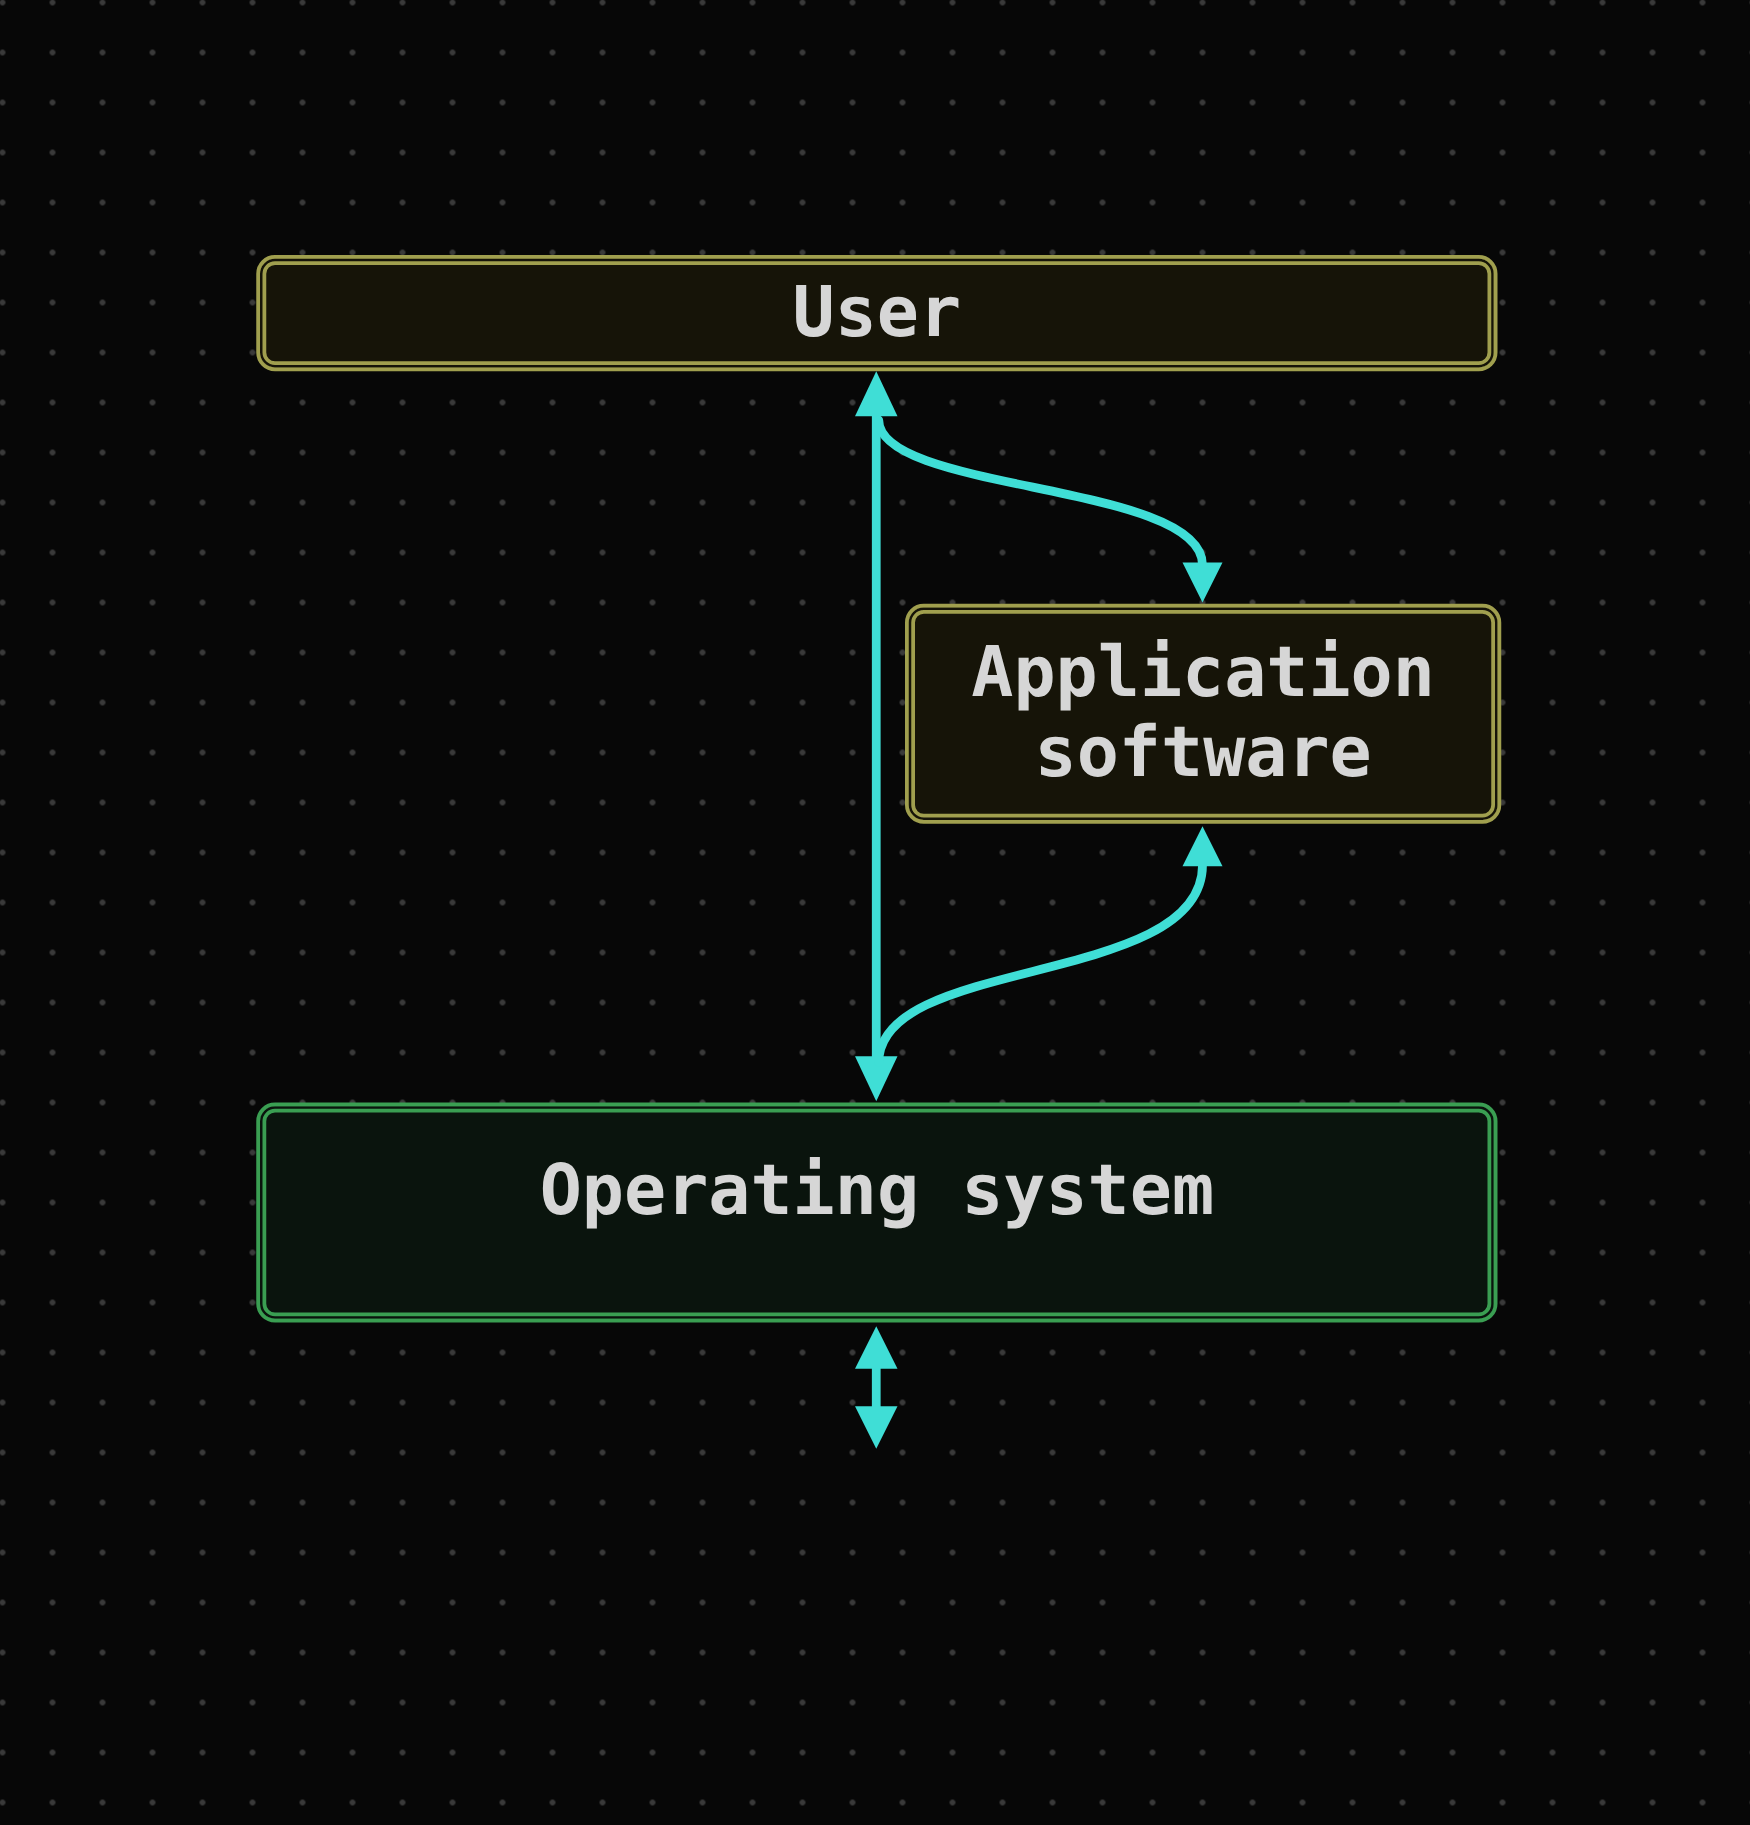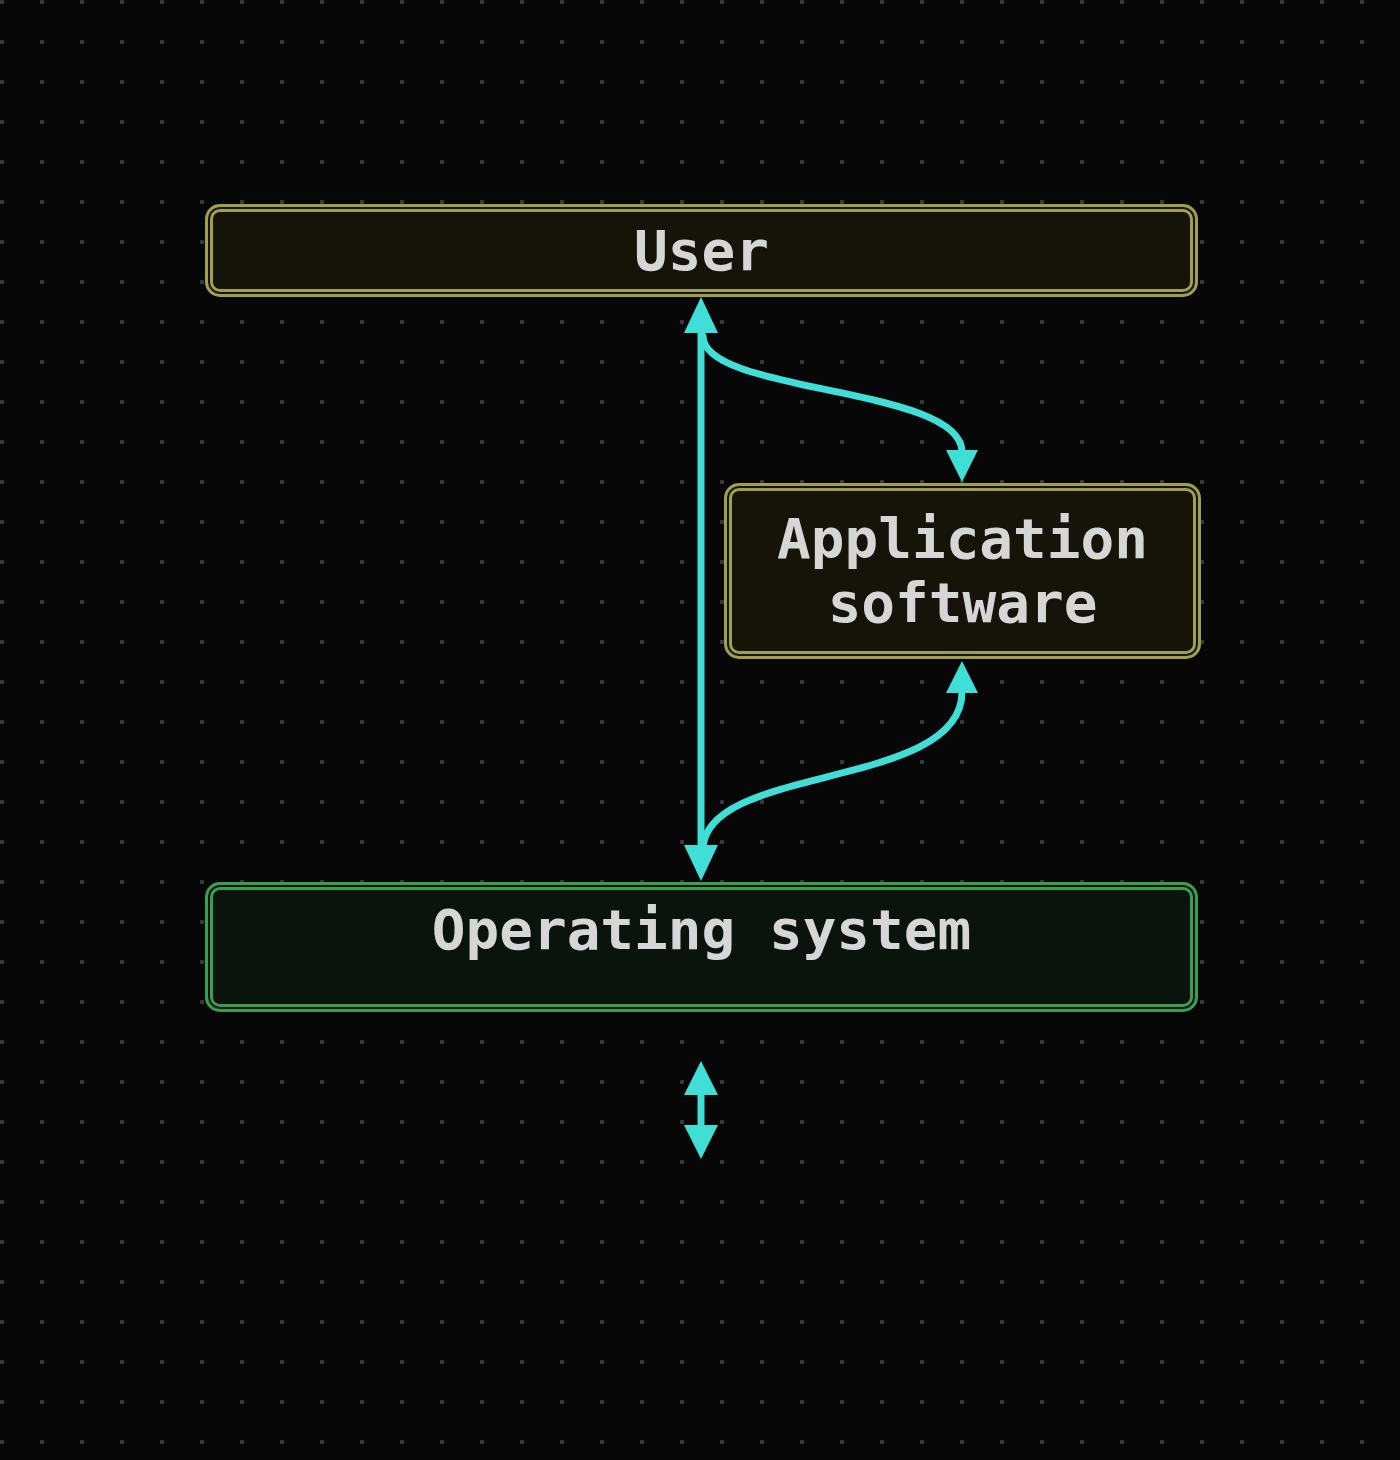--- a/index.html
+++ b/index.html
@@ -48,21 +48,21 @@
     border: 3px solid var(--olive-border);
     box-shadow: inset 0 0 0 2px var(--olive-bg), inset 0 0 0 5px var(--olive-border);
   }
   .node.green {
     background: var(--green-bg);
     border: 3px solid var(--green-border);
     box-shadow: inset 0 0 0 2px var(--green-bg), inset 0 0 0 5px var(--green-border);
   }
   .node-user      { left: 205px; top: 204px;  width: 993px; height: 93px;  }
   .node-app       { left: 724px; top: 483px;  width: 477px; height: 176px; }
-  .node-os        { left: 205px; top: 882px;  width: 993px; height: 130px; }
+  .node-os        { left: 205px; top: 882px;  width: 993px; height: 176px; }
   .node-hardware  { left: 205px; top: 1161px; width: 993px; height: 93px;  }
   .node-os .label { padding-bottom: 34px; }
   .node-app .label { max-width: 460px; }
   .label { display: block; }
 </style>
 </head>
 <body>
 
 <div class="canvas">
 

